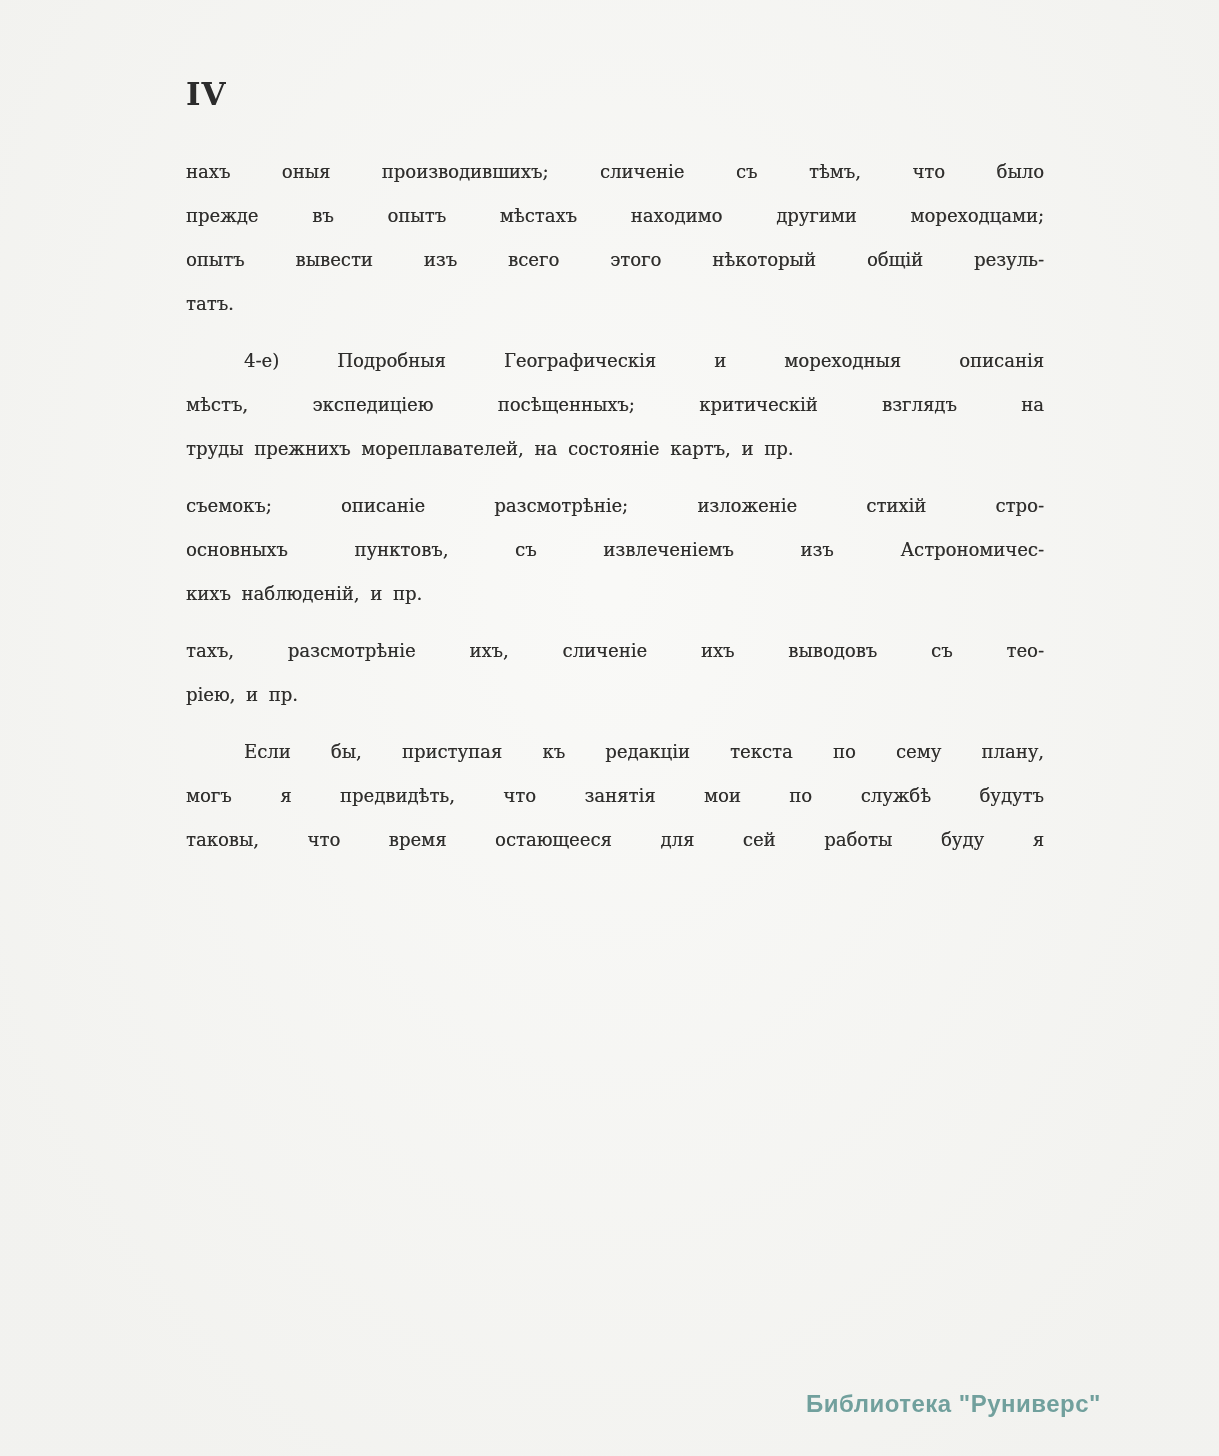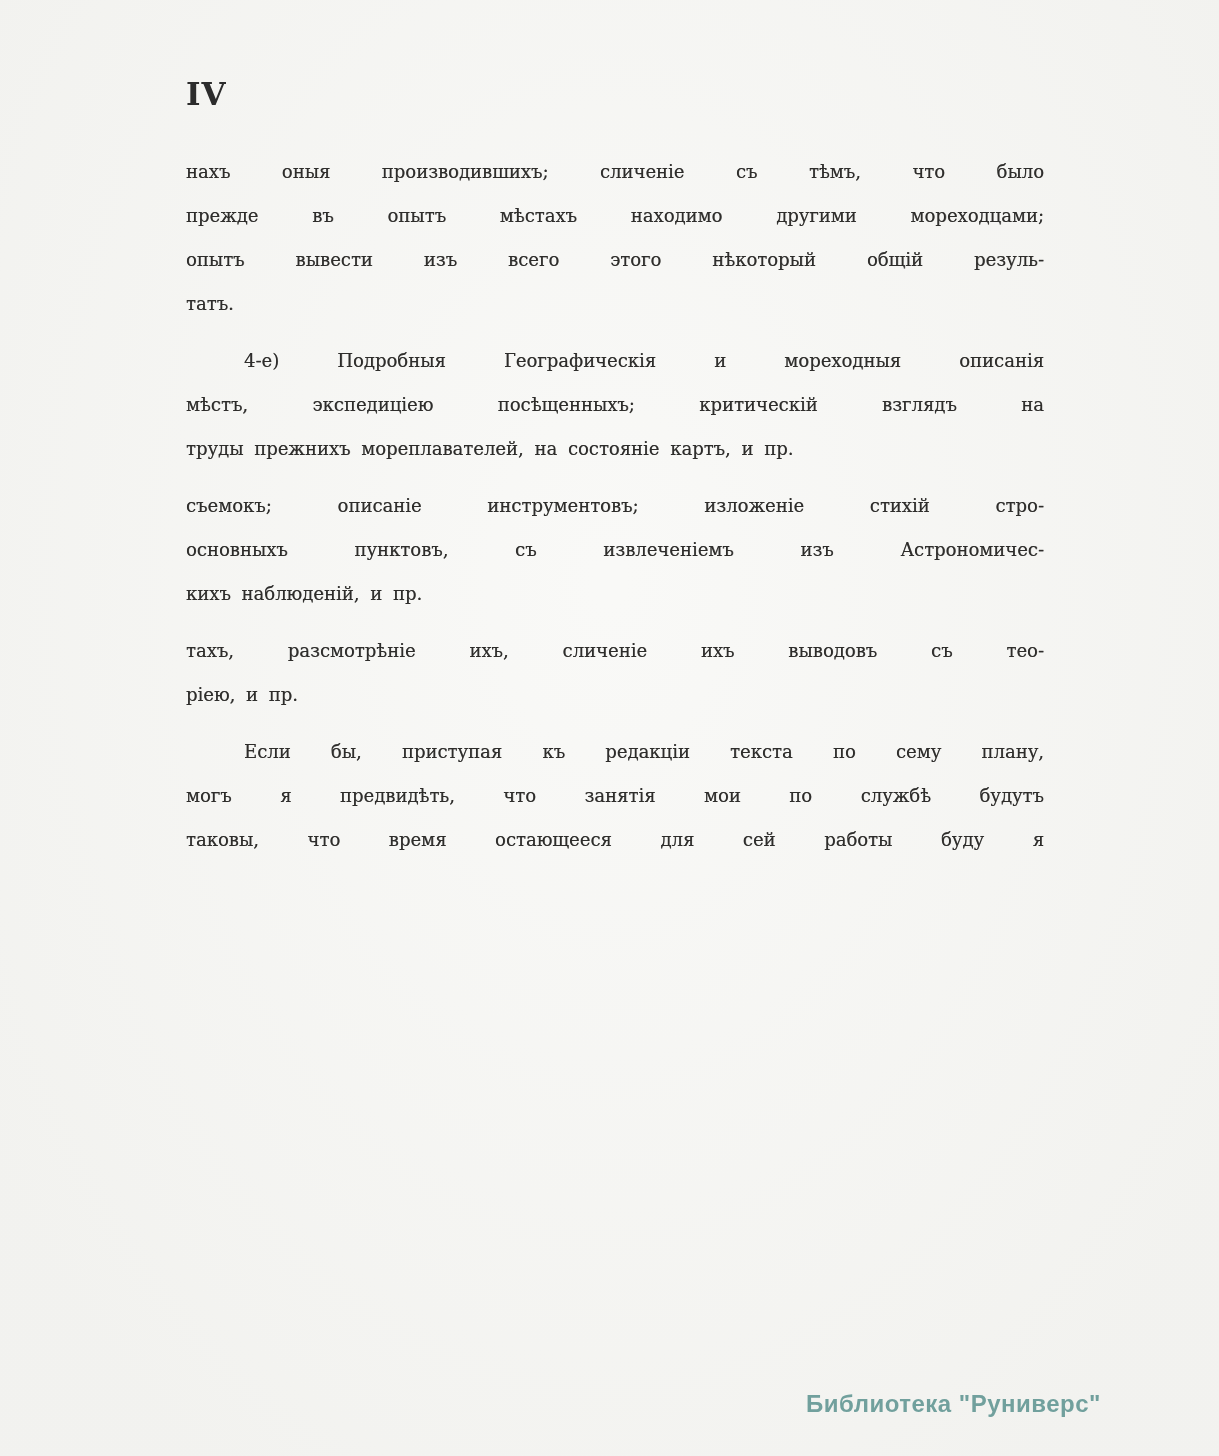--- a/index.html
+++ b/index.html
@@ -80,21 +80,21 @@
         <div class="line">прежде въ опытъ мѣстахъ находимо другими мореходцами;</div>
         <div class="line">опытъ вывести изъ всего этого нѣкоторый общій резуль-</div>
         <div class="line last">татъ.</div>
       </div>
       <div class="paragraph">
         <div class="line first">4-е) Подробныя Географическія и мореходныя описанія</div>
         <div class="line">мѣстъ, экспедиціею посѣщенныхъ; критическій взглядъ на</div>
         <div class="line last">труды прежнихъ мореплавателей, на состояніе картъ, и пр.</div>
       </div>
       <div class="paragraph">
-        <div class="line">съемокъ; описаніе инструментовъ; изложеніе стихій стро-</div>
+        <div class="line">съемокъ; описаніе разсмотрѣніе; изложеніе стихій стро-</div>
         <div class="line">основныхъ пунктовъ, съ извлеченіемъ изъ Астрономичес-</div>
         <div class="line last">кихъ наблюденій, и пр.</div>
       </div>
       <div class="paragraph">
         <div class="line">тахъ, разсмотрѣніе ихъ, сличеніе ихъ выводовъ съ тео-</div>
         <div class="line last">ріею, и пр.</div>
       </div>
       <div class="paragraph">
         <div class="line first">Если бы, приступая къ редакціи текста по сему плану,</div>
         <div class="line">могъ я предвидѣть, что занятія мои по службѣ будутъ</div>

